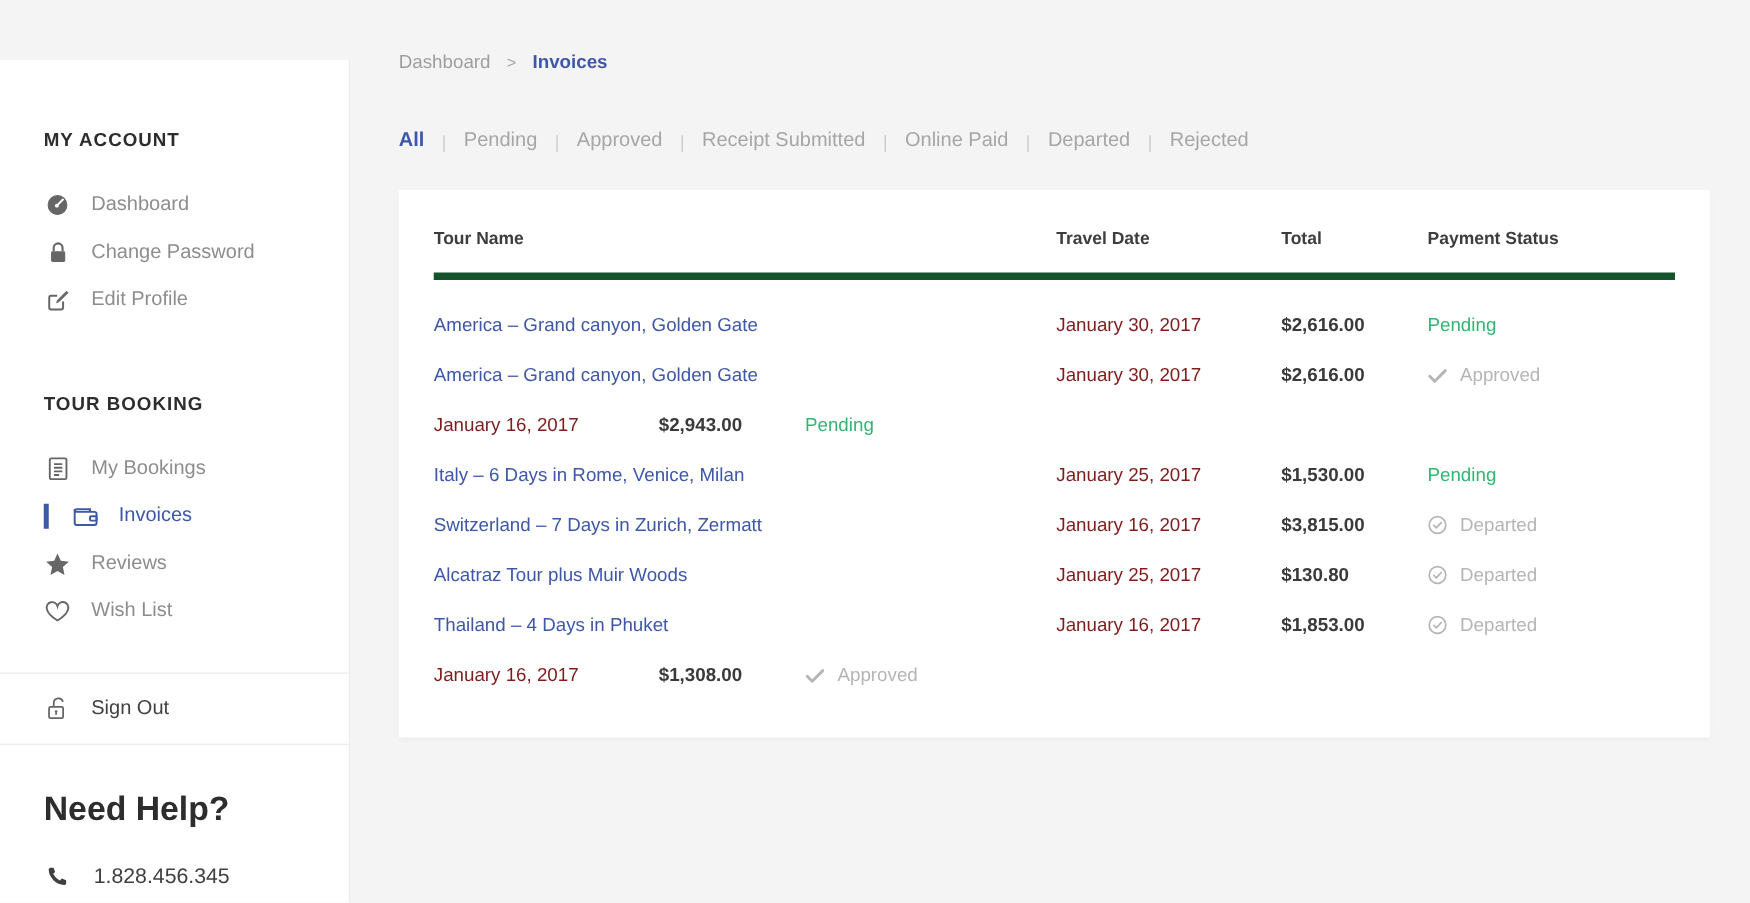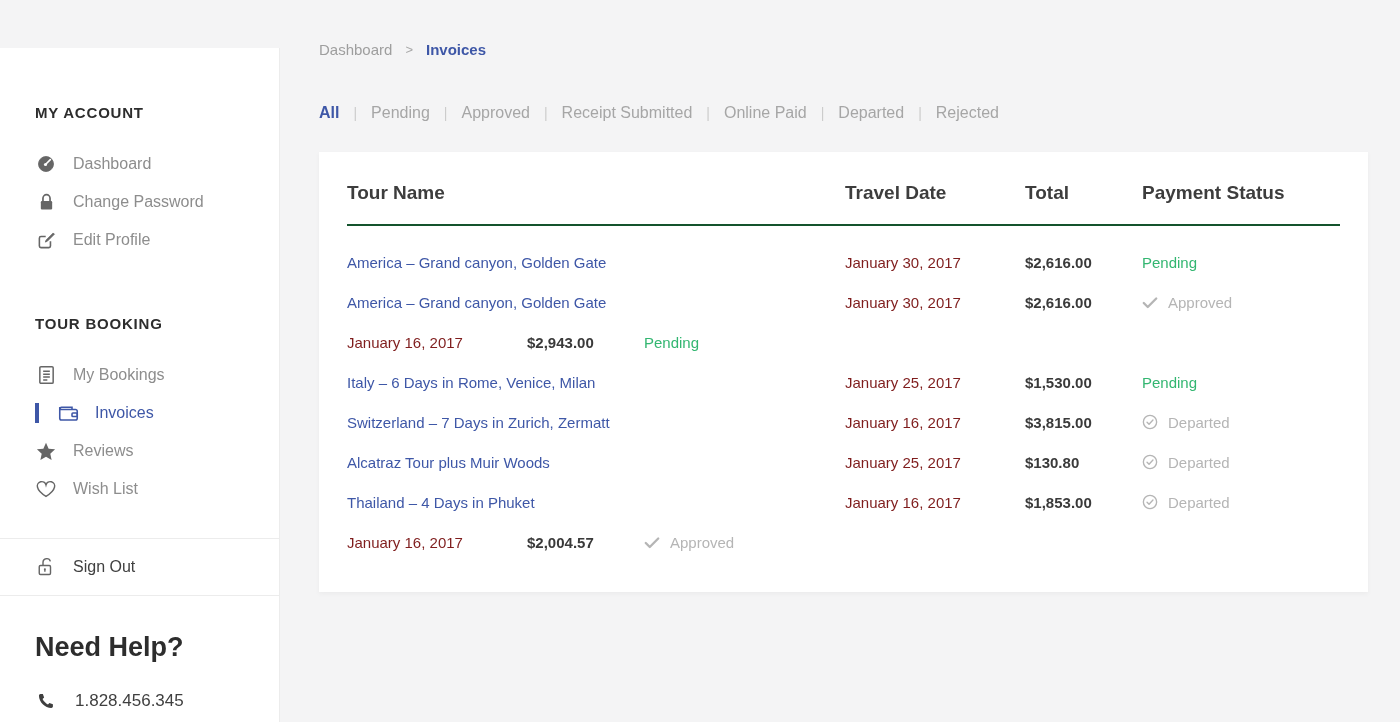--- a/index.html
+++ b/index.html
@@ -90,22 +90,22 @@
   .invoice-card {
     margin-top: 30px;
     width: 1049px; min-height: 426px;
     background: #ffffff;
     box-shadow: 0 2px 5px rgba(0,0,0,0.04);
     padding: 0 28px 30px 28px;
   }
   .table-header {
     display: flex; align-items: center;
     padding: 30px 0 20px 0;
-    border-bottom: 2px solid #14532d;
-    font-size: 19px; font-weight: 700; color: #3d3d3d;
+    border-bottom: 6px solid #14532d;
+    font-size: 14px; font-weight: 700; color: #3d3d3d;
   }
   .table-body { padding-top: 16px; }
   .table-row {
     display: flex; align-items: center;
     height: 40px; font-size: 15px;
   }
   .col-tour   { width: 498px; }
   .col-date   { width: 180px; }
   .col-total  { width: 117px; }
   .col-status { flex: 1; }
@@ -347,21 +347,21 @@
                   <circle cx="10" cy="10" r="8.3"></circle>
                   <path d="M6.3 10.3l2.5 2.5 4.9-5.2" stroke-linecap="round" stroke-linejoin="round"></path>
                 </svg>
               </span>
               <span>Departed</span>
             </span>
           </span>
         </div>
         <div class="table-row">
           <span class="col-date cell-date">January 16, 2017</span>
-          <span class="col-total cell-total">$2,004.57</span>
+          <span class="col-total cell-total">$1,308.00</span>
           <span class="col-status">
             <span class="status approved">
               <span class="status-icon">
                 <svg width="16" height="13" viewBox="0 0 18 14" fill="none" stroke="currentColor" stroke-width="2.6" stroke-linecap="round" stroke-linejoin="round">
                   <path d="M2 7.5l4.5 4.5L16 2.5"></path>
                 </svg>
               </span>
               <span>Approved</span>
             </span>
           </span>

